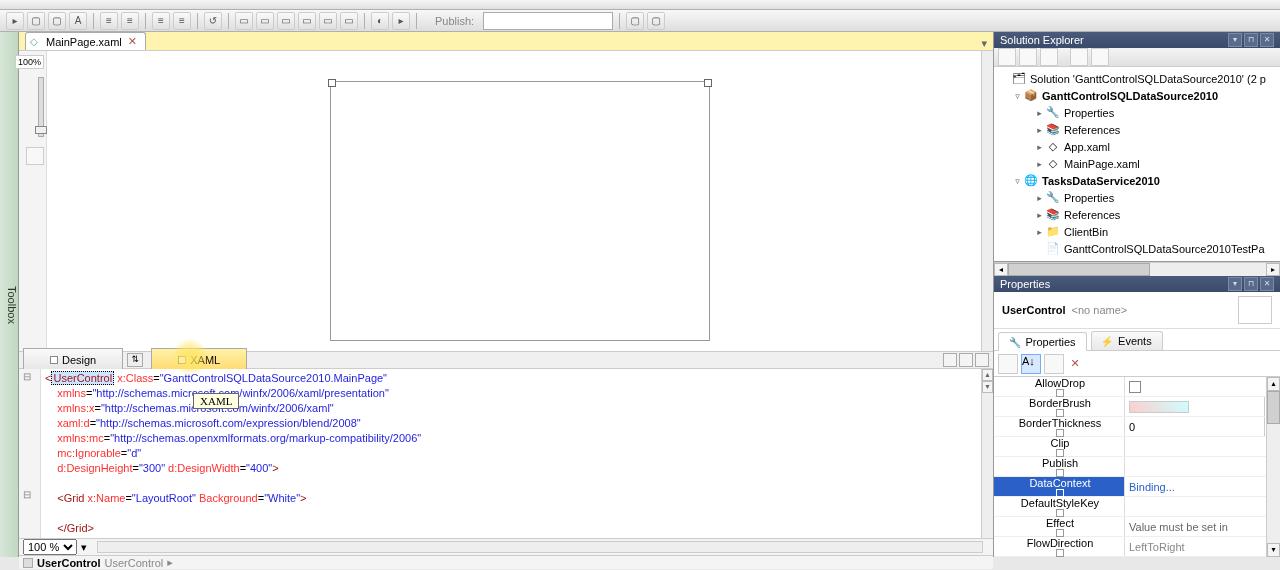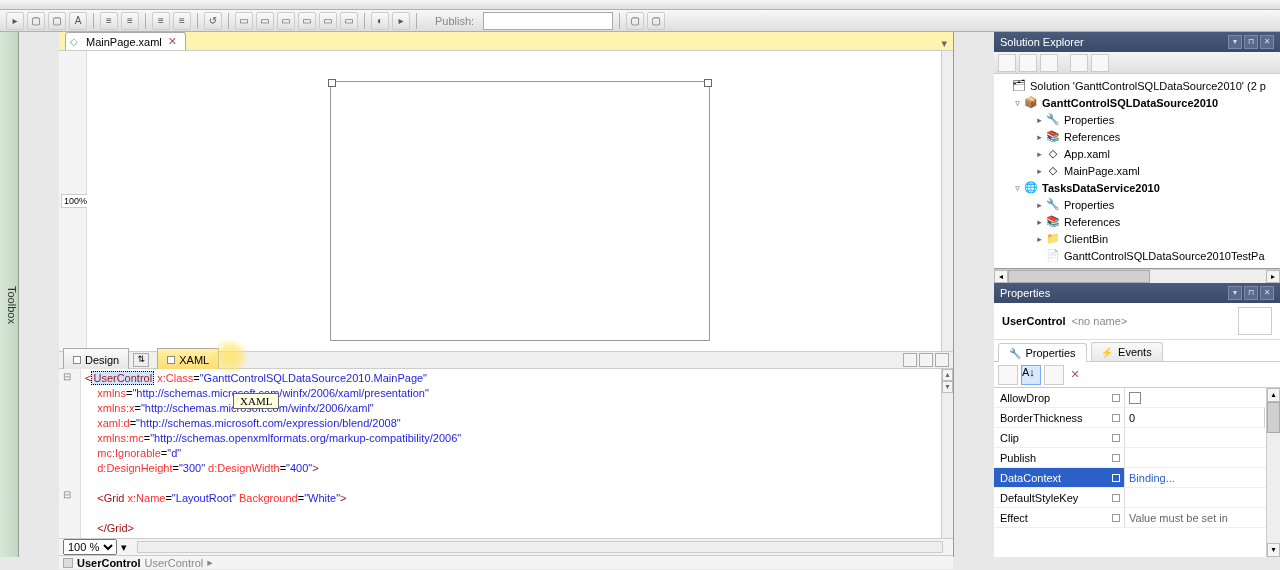--- a/index.html
+++ b/index.html
@@ -7,49 +7,49 @@
 
 
 .menubar { height: 10px; background: linear-gradient(#f5f5f5,#e0e0e0); border-bottom: 1px solid #b0b0b0; }
 .toolbar-row { height: 22px; background: linear-gradient(#f8f8f8,#dedede); border-bottom: 1px solid #b0b0b0; display: flex; align-items: center; padding: 0 6px; gap: 3px; }
 .tbtn { width: 18px; height: 18px; background: linear-gradient(#fafafa,#e0e0e0); border: 1px solid #ccc; border-radius: 2px; display: inline-flex; align-items: center; justify-content: center; font-size: 10px; color: #555; }
 .tsep { width: 1px; height: 16px; background: #b0b0b0; margin: 0 3px; }
 .publish-label { color: #888; margin-left: 12px; }
 .combo { width: 130px; height: 18px; border: 1px solid #aaa; background: #fff; margin-left: 6px; }
 
 
-.main { display: flex; height: 525px; gap: 40px; }
+.main { display: flex; height: 525px; }
 
 
 .toolbox { width: 19px; background: linear-gradient(90deg,#d8e6d8,#c0d8c0); writing-mode: vertical-rl; text-orientation: mixed; text-align: center; padding-top: 20px; color: #333; border-right: 1px solid #999; cursor: pointer; }
 
 
 .center { flex: 1; display: flex; flex-direction: column; background: #fff; border-right: 1px solid #999; position: relative; }
 .tab-strip { height: 22px; background: #fff3b0; border-bottom: 1px solid #ccc; display: flex; align-items: flex-end; padding-left: 6px; }
 .doc-tab { background: #fff; border: 1px solid #aaa; border-bottom: none; padding: 2px 8px 2px 20px; border-radius: 3px 3px 0 0; position: relative; display: flex; align-items: center; gap: 6px; }
 .doc-tab::before { content: "◇"; position: absolute; left: 4px; color: #6a8; font-size: 10px; }
 .doc-tab .close { color: #a55; cursor: pointer; }
 .doc-tab-drop { margin-left: auto; margin-right: 6px; color: #666; cursor: pointer; }
 
 
 .designer-area { flex: 0 0 300px; background: #fff; position: relative; display: flex; }
-.zoom-rail { width: 28px; background: #f4f4f4; border-right: 1px solid #ddd; padding: 4px 2px; display: flex; align-items: center; gap: 4px; }
+.zoom-rail { width: 28px; background: #f4f4f4; border-right: 1px solid #ddd; padding: 4px 2px; display: flex; flex-direction: column; align-items: flex-end; gap: 4px; }
 .zoom-pct { font-size: 9px; border: 1px solid #ccc; padding: 1px 2px; background: #fff; }
 .zoom-slider { width: 6px; height: 60px; background: #ddd; border: 1px solid #aaa; margin-top: 4px; position: relative; }
 .zoom-thumb { position: absolute; width: 12px; height: 8px; background: #f0f0f0; border: 1px solid #888; left: -4px; top: 48px; }
 .zoom-tool { width: 18px; height: 18px; border: 1px solid #ccc; background: #f8f8f8; margin-top: 6px; }
 .canvas-scroll { flex: 1; overflow: hidden; position: relative; background: #fff; }
 .canvas-scroll .vscroll { position: absolute; right: 0; top: 0; bottom: 0; width: 12px; background: #eee; border-left: 1px solid #ccc; }
 .canvas-content { position: absolute; left: 50%; top: 30px; transform: translateX(-50%); width: 380px; height: 260px; border: 1px solid #999; background: #fff; }
 .canvas-content::before { content: ""; position: absolute; left: -3px; top: -3px; width: 6px; height: 6px; border: 1px solid #666; background: #fff; }
 .canvas-content::after { content: ""; position: absolute; right: -3px; top: -3px; width: 6px; height: 6px; border: 1px solid #666; background: #fff; }
 
 
 .split-tabs { height: 18px; background: #f0f0f0; border-top: 1px solid #ccc; border-bottom: 1px solid #ccc; display: flex; align-items: center; }
-.split-tab { display: flex; align-items: center; gap: 4px; padding: 1px 9px; border: 1px solid #aaa; background: linear-gradient(#fafafa,#e4e4e4); margin-left: 4px; height: 25px; }
+.split-tab { display: flex; align-items: center; gap: 4px; padding: 1px 26px; border: 1px solid #aaa; background: linear-gradient(#fafafa,#e4e4e4); margin-left: 4px; height: 25px; }
 .split-tab.active { background: linear-gradient(#fff2a8,#ffd96b); }
 .split-tab .sq { width: 8px; height: 8px; border: 1px solid #888; background: #fff; }
 .swap-btn { width: 16px; height: 14px; border: 1px solid #aaa; background: #eee; margin: 0 4px; font-size: 9px; text-align: center; }
 .split-extra { margin-left: auto; display: flex; gap: 2px; margin-right: 4px; }
 .split-extra .mini { width: 14px; height: 14px; border: 1px solid #aaa; background: #f4f4f4; }
 .yellow-ring { position: absolute; width: 38px; height: 38px; border-radius: 50%; background: radial-gradient(circle, rgba(255,230,100,0.9) 0%, rgba(255,230,100,0.6) 40%, rgba(255,230,100,0) 70%); left: 152px; top: -14px; pointer-events: none; z-index: 5; }
 
 
 .xaml-area { flex: 1; display: flex; font-family: Consolas, monospace; font-size: 12px; position: relative; background: #fff; }
 .xaml-gutter { width: 22px; background: #f4f4f4; border-right: 1px solid #ddd; }
@@ -105,21 +105,21 @@
 .props-toolbar { height: 26px; display: flex; align-items: center; border-bottom: 1px solid #ccc; padding: 0 4px; gap: 3px; }
 .props-toolbar .btn { width: 20px; height: 20px; border: 1px solid #ccc; background: #f8f8f8; }
 .props-toolbar .btn.active { background: #d8e8ff; border-color: #7af; }
 .props-search { flex: 1; height: 20px; border: 1px solid #ccc; padding: 0 4px; color: #888; }
 .props-search-clear { width: 16px; color: #a55; cursor: pointer; text-align: center; }
 
 .props-grid { flex: 1; overflow-y: auto; position: relative; }
 .prop-row { display: flex; height: 20px; border-bottom: 1px solid #eee; align-items: center; }
 .prop-row.selected { background: #2a60c8; color: #fff; }
 .prop-row.selected .pval { background: #fff; color: #2a60c8; }
-.pname { width: 130px; padding-left: 6px; display: flex; align-items: center; justify-content: space-between; padding-right: 4px; }
+.pname { width: 130px; padding-left: 6px; display: flex; align-items: center; justify-content: space-between; padding-right: 4px; flex-direction: column; }
 .pname .marker { width: 8px; height: 8px; border: 1px solid #999; }
 .pval { flex: 1; padding-left: 4px; border-left: 1px solid #ddd; height: 100%; display: flex; align-items: center; color: #666; }
 .pval-dd { width: 16px; border-left: 1px solid #ccc; height: 100%; display: flex; align-items: center; justify-content: center; color: #666; font-size: 8px; cursor: pointer; }
 .pval-cb { width: 12px; height: 12px; border: 1px solid #888; background: #fff; }
 .props-vscroll { position: absolute; right: 0; top: 0; bottom: 0; width: 14px; background: #eee; border-left: 1px solid #ccc; display: flex; flex-direction: column; }
 .props-vscroll .arrow { height: 14px; border: 1px solid #bbb; background: #f4f4f4; text-align: center; font-size: 8px; line-height: 12px; }
 .props-vscroll .track { flex: 1; position: relative; }
 .props-vscroll .thumb { position: absolute; top: 0; height: 22%; width: 100%; background: #d0d0d0; border: 1px solid #aaa; }
 
 input::placeholder { color: #999; font-style: italic; }
@@ -357,20 +357,30 @@
             <div class="pname">
               <span>AllowDrop</span>
               <span class="marker"></span>
             </div>
             <div class="pval">
               <span class="pval-cb"></span>
             </div>
           </div>
         <div class="prop-row">
             <div class="pname">
+              <span>BorderBrush</span>
+              <span class="marker"></span>
+            </div>
+            <div class="pval">
+              <span style="width:60px;height:12px;border:1px solid #ccc;background:linear-gradient(45deg,#fcc,#cff);"></span>
+            </div>
+            <div class="pval-dd">▾</div>
+          </div>
+        <div class="prop-row">
+            <div class="pname">
               <span>BorderThickness</span>
               <span class="marker"></span>
             </div>
             <div class="pval" style="font-style:normal;color:#000;">0</div>
             <div class="pval-dd">▾</div>
           </div>
         <div class="prop-row">
             <div class="pname">
               <span>Clip</span>
               <span class="marker"></span>
@@ -397,20 +407,27 @@
               <span class="marker"></span>
             </div>
             <div class="pval"></div>
           </div>
         <div class="prop-row">
             <div class="pname">
               <span>Effect</span>
               <span class="marker"></span>
             </div>
             <div class="pval">Value must be set in</div>
+          </div>
+        <div class="prop-row">
+            <div class="pname">
+              <span>FlowDirection</span>
+              <span class="marker"></span>
+            </div>
+            <div class="pval" style="font-style:normal;color:#888;">LeftToRight</div>
           </div>
         <div class="props-vscroll">
             <div class="arrow">▴</div>
             <div class="track">
               <div class="thumb"></div>
             </div>
             <div class="arrow">▾</div>
           </div>
       </div>
     </div>

